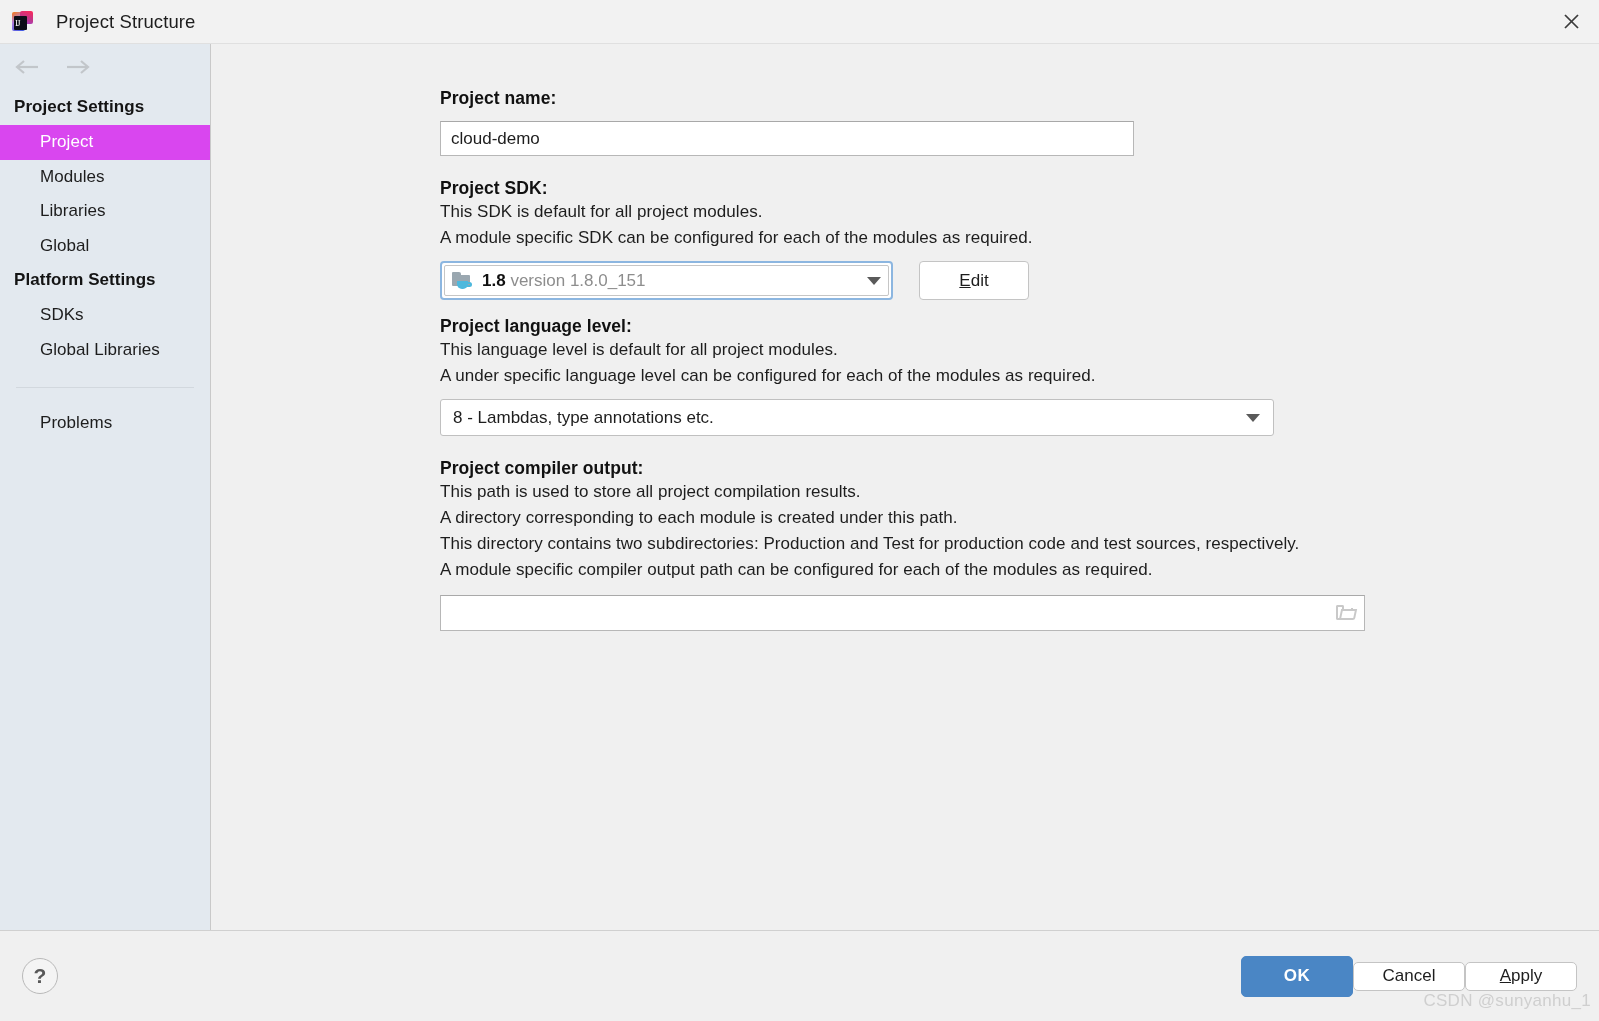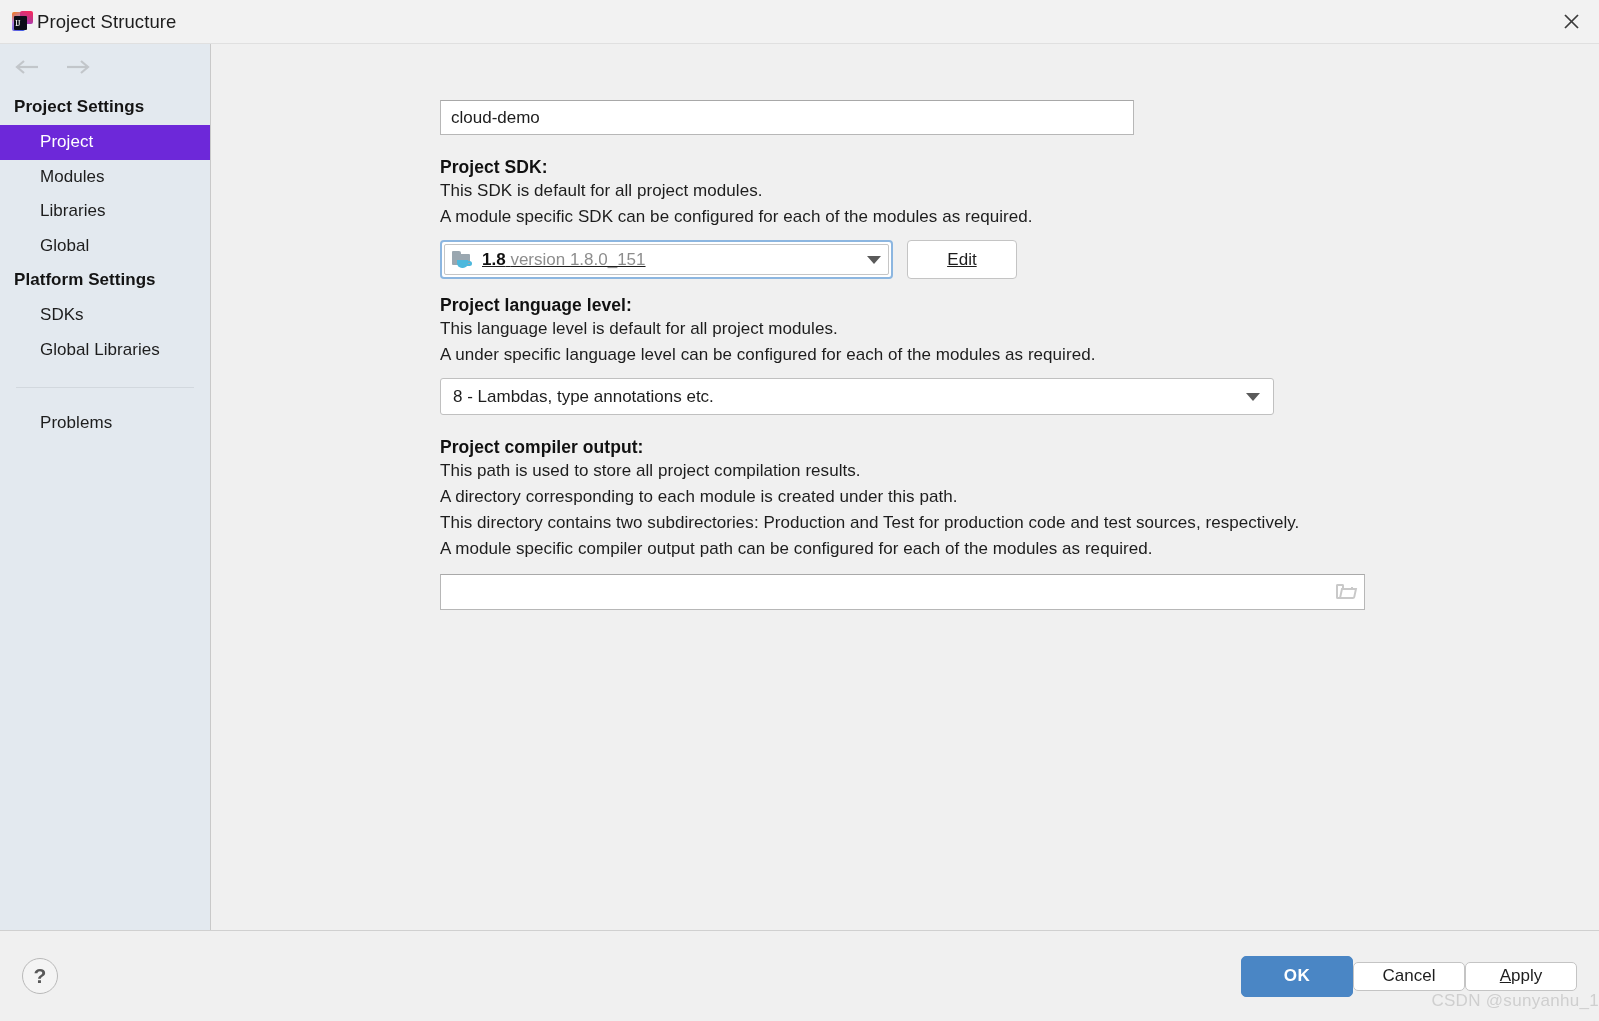--- a/index.html
+++ b/index.html
@@ -28,21 +28,21 @@
     min-height: 43px;
     background: #f2f2f2;
     display: flex;
     align-items: center;
     padding: 0 0 0 12px;
     position: relative;
   }
   .titlebar-left {
     display: flex;
     align-items: center;
-    gap: 4px;
+    gap: 23px;
   }
   .app-icon {
     width: 21px;
     height: 21px;
     position: relative;
     flex: 0 0 auto;
   }
   .app-icon .sq1 {
     position: absolute; left: 0; top: 1px;
     width: 13px; height: 19px;
@@ -128,21 +128,21 @@
     font-size: 17px;
     color: #1d1d1d;
     height: 34.5px;
     display: flex;
     align-items: center;
     padding-left: 40px;
     cursor: default;
     letter-spacing: .05px;
   }
   .nav-item.selected {
-    background: #6d28d9;
+    background: #d946ef;
     color: #ffffff;
   }
   .sidebar-divider {
     height: 1px;
     background: #d2d8de;
     margin: 20px 16px 18px 16px;
   }
 
   
   .content {
@@ -181,22 +181,21 @@
 
   .spacer-16 { height: 16px; }
   .spacer-22 { height: 22px; }
   .spacer-10 { height: 10px; }
   .spacer-12 { height: 12px; }
 
   
   .sdk-row {
     display: flex;
     align-items: center;
-    gap: 14px;
-    text-decoration: underline;
+    gap: 26px;
   }
   .combo-focus {
     width: 453px;
     height: 39px;
     border: 2px solid #8cb6e0;
     border-radius: 4px;
     background: #ffffff;
     display: flex;
     align-items: center;
     padding: 0 8px 0 10px;
@@ -392,21 +391,21 @@
     letter-spacing: .4px;
   }
   .btn-cancel, .btn-apply {
     width: 112px;
     height: 29px;
     border-radius: 5px;
     font-size: 17px;
   }
   .watermark {
     position: absolute;
-    right: 0;
+    right: 8px;
     bottom: 10px;
     font-size: 17px;
     color: #cfcfcf;
     letter-spacing: .3px;
     white-space: nowrap;
   }
 </style>
 </head>
 <body>
 
@@ -464,20 +463,21 @@
       <div class="nav-item">SDKs</div>
       <div class="nav-item">Global Libraries</div>
 
       <div class="sidebar-divider"></div>
 
       <div class="nav-item">Problems</div>
     </div>
 
     <div class="content">
 
+      <div class="field-label">Project name:</div>
       <div class="spacer-12"></div>
       <div class="text-input" placeholder="cloud-demo">cloud-demo</div>
 
       <div class="spacer-22"></div>
 
       <div class="field-label">Project SDK:</div>
       <div class="desc">This SDK is default for all project modules.</div>
       <div class="desc">A module specific SDK can be configured for each of the modules as required.</div>
       <div class="spacer-10"></div>
 

